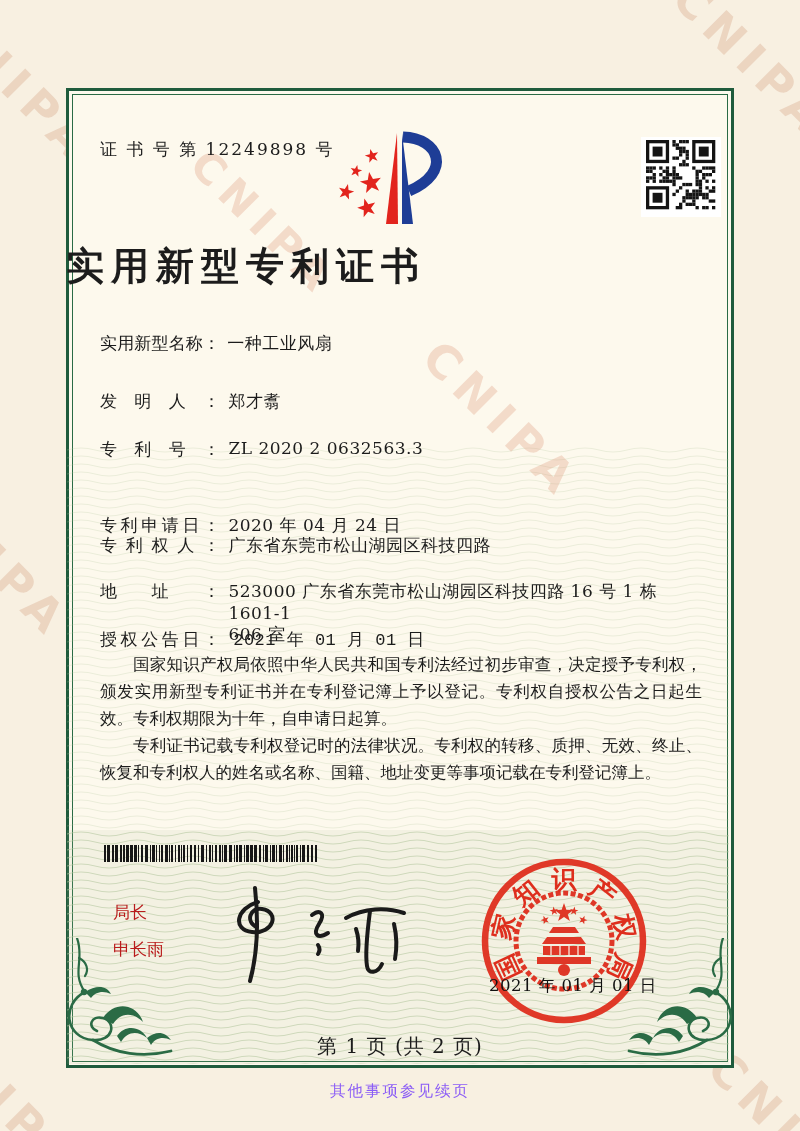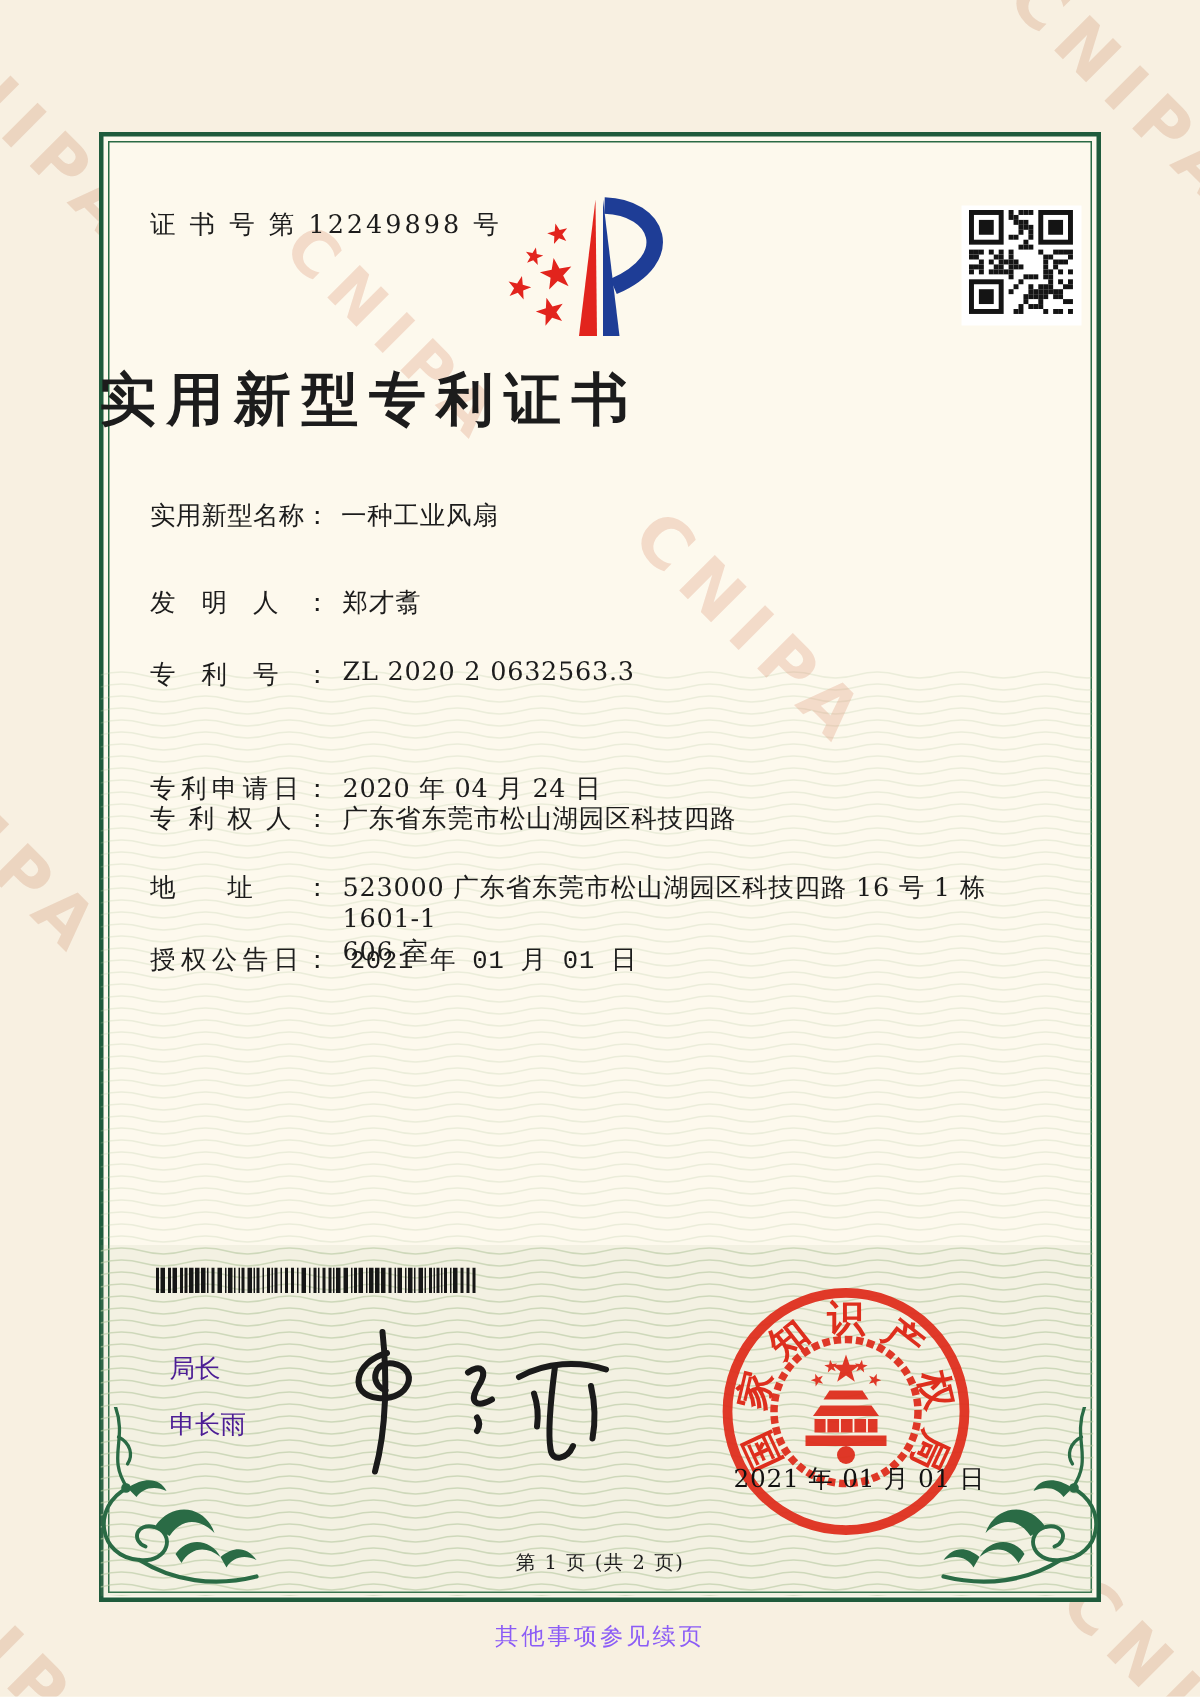--- a/index.html
+++ b/index.html
@@ -52,36 +52,36 @@
   .grant-col2 .f-label{width:122px;}
   
   .body-text{
     position:absolute;left:100px;top:651px;width:602px;z-index:3;
     font-size:16.5px;line-height:27px;text-align:justify;
   }
   .body-text p{margin:0;text-indent:2em;}
   
   .barcode{position:absolute;left:104px;top:845px;width:218px;height:17px;z-index:4;}
   .signer{position:absolute;left:113px;top:901px;z-index:4;
-    font-family:"DejaVu Sans","Liberation Sans",sans-serif;font-size:17px;color:#4c1d95;}
+    font-family:"DejaVu Sans","Liberation Sans",sans-serif;font-size:17px;color:#b91c1c;}
   .signer div{margin-bottom:14px;}
   .signature{position:absolute;left:218px;top:882px;z-index:4;}
   
   .seal{position:absolute;left:479px;top:856px;width:170px;height:170px;z-index:5;}
   .seal-char{
     position:absolute;left:50%;top:50%;font-size:25px;font-weight:bold;color:#de2e1d;
     transform-origin:center;line-height:1;
   }
   .seal-date{
     position:absolute;left:489px;top:975px;width:160px;text-align:center;z-index:6;
     font-size:16.5px;color:#111;letter-spacing:.5px;white-space:nowrap;
   }
   
   .page-num{position:absolute;left:66px;top:1033px;width:668px;text-align:center;
-    font-size:13px;letter-spacing:1px;z-index:3;}
+    font-size:20px;letter-spacing:1px;z-index:3;}
   .note{position:absolute;left:0;top:1081px;width:800px;text-align:center;
     font-size:15.5px;letter-spacing:2px;color:#8b5cf6;z-index:3;}
 </style>
 </head>
 <body>
 
 <span class="wm" style="left:-35px;top:-5px;">CNIPA</span>
 <span class="wm" style="left:700px;top:-30px;">CNIPA</span>
 <span class="wm" style="left:-60px;top:470px;">CNIPA</span>
 <span class="wm" style="left:-50px;top:1010px;">CNIPA</span>
@@ -298,20 +298,22 @@
   <span class="f-label">地址：</span>
   <span class="f-value" style="max-width:470px;">523000 广东省东莞市松山湖园区科技四路 16 号 1 栋 1601-1
 606 室</span>
 </div>
 <div class="field-row" style="top:628px;width:634px;font-family:Liberation Mono, monospace;">
   <span class="f-label">授权公告日：</span>
   <span class="f-value">2021 年 01 月 01 日</span>
 </div>
 
 <div class="body-text">
+  <p>国家知识产权局依照中华人民共和国专利法经过初步审查，决定授予专利权，颁发实用新型专利证书并在专利登记簿上予以登记。专利权自授权公告之日起生效。专利权期限为十年，自申请日起算。</p>
+  <p>专利证书记载专利权登记时的法律状况。专利权的转移、质押、无效、终止、恢复和专利权人的姓名或名称、国籍、地址变更等事项记载在专利登记簿上。</p>
 </div>
 
 <div class="barcode"><svg width="218" height="17" xmlns="http://www.w3.org/2000/svg">
       <rect x="0" y="0" width="2" height="17" fill="#161616"></rect>
       <rect x="3" y="0" width="3" height="17" fill="#161616"></rect>
       <rect x="8" y="0" width="2" height="17" fill="#161616"></rect>
       <rect x="11" y="0" width="3" height="17" fill="#161616"></rect>
       <rect x="16" y="0" width="2" height="17" fill="#161616"></rect>
       <rect x="19" y="0" width="2" height="17" fill="#161616"></rect>
       <rect x="22" y="0" width="3" height="17" fill="#161616"></rect>

